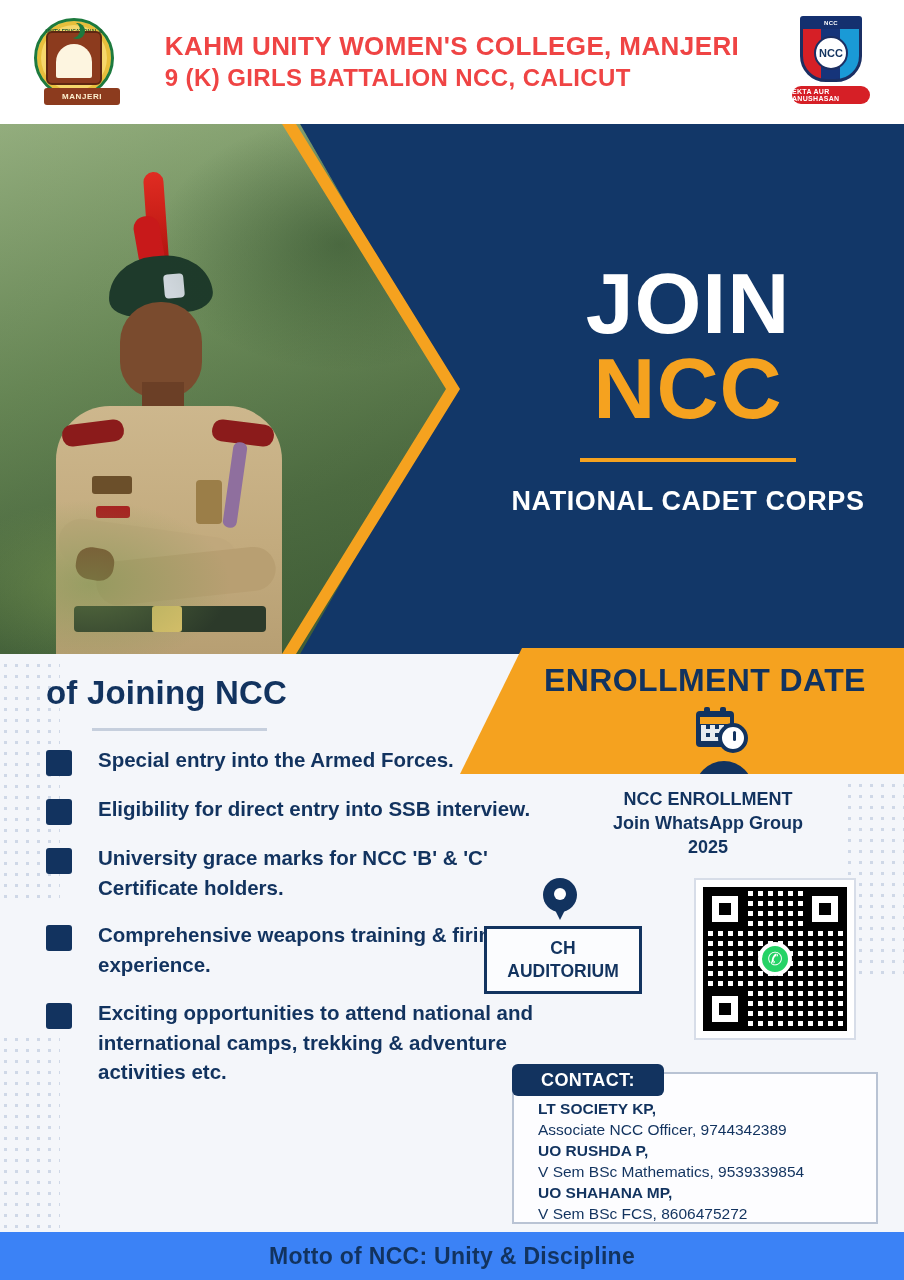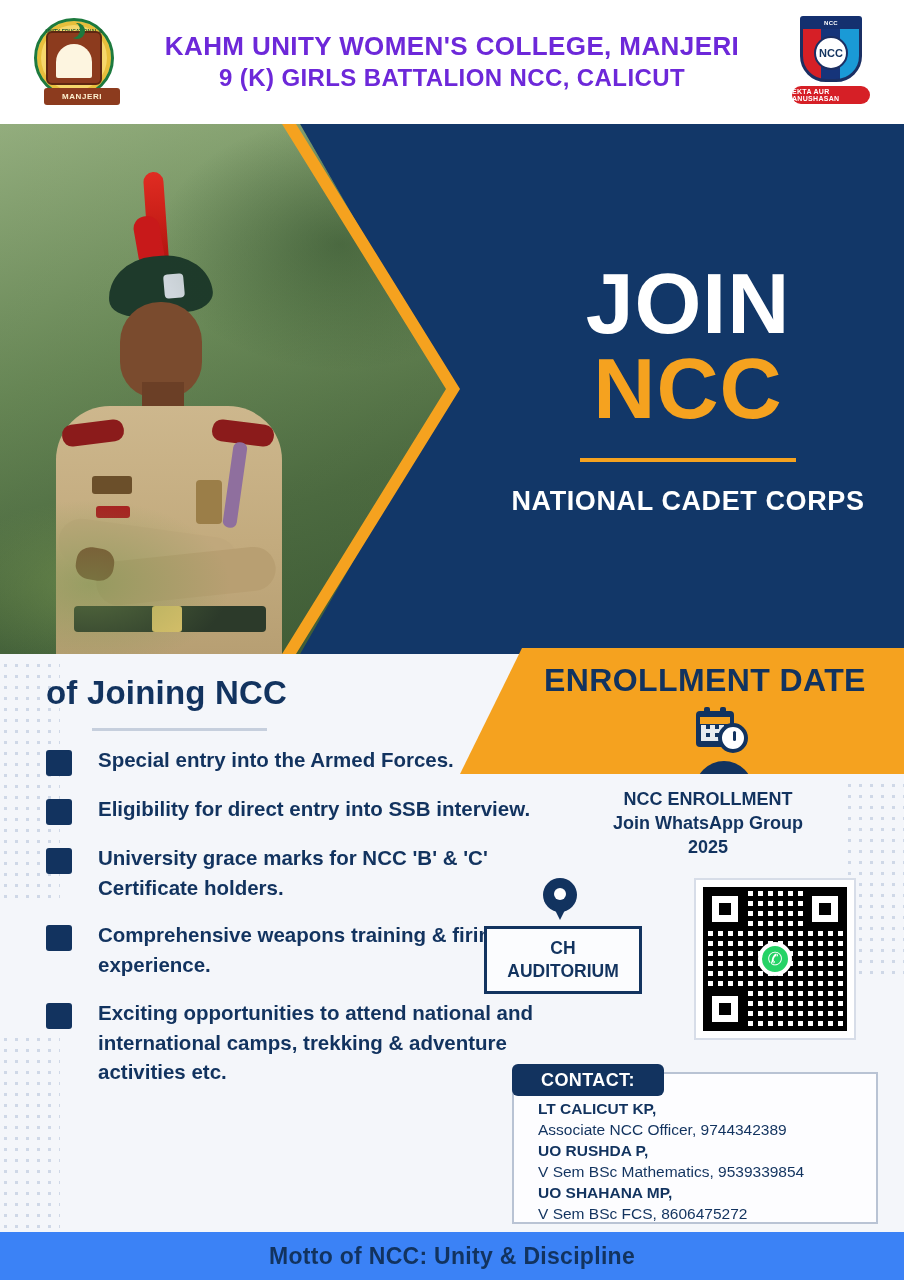--- a/index.html
+++ b/index.html
@@ -34,22 +34,22 @@
   .header {
     position: relative;
     height: 124px;
     background: #ffffff;
     display: flex;
     align-items: center;
     justify-content: center;
     z-index: 5;
   }
   .header-titles {
-    text-align: center;
-    color: #6d28d9;
+    text-align: left;
+    color: #ef4444;
     line-height: 1.28;
   }
   .header-titles .line1 {
     font-size: 26px; font-weight: bold; letter-spacing: .4px;
   }
   .header-titles .line2 {
     font-size: 24px; font-weight: bold; letter-spacing: .4px;
   }
 
   
@@ -601,21 +601,21 @@
   </div>
   <div class="venue">
     <div>
       <div>CH</div>
       <div>AUDITORIUM</div>
     </div>
   </div>
 
   <div class="contact-box">
     <div class="contact-list">
-      <div class="nm">LT CALICUT KP,</div>
+      <div class="nm">LT SOCIETY KP,</div>
       <div class="ds">Associate NCC Officer, 9744342389</div>
       <div class="nm">UO RUSHDA P,</div>
       <div class="ds">V Sem BSc Mathematics, 9539339854</div>
       <div class="nm">UO SHAHANA MP,</div>
       <div class="ds">V Sem BSc FCS, 8606475272</div>
     </div>
   </div>
   <div class="contact-tag">CONTACT:</div>
 
   <div class="footer">Motto of NCC: Unity &amp; Discipline</div>

